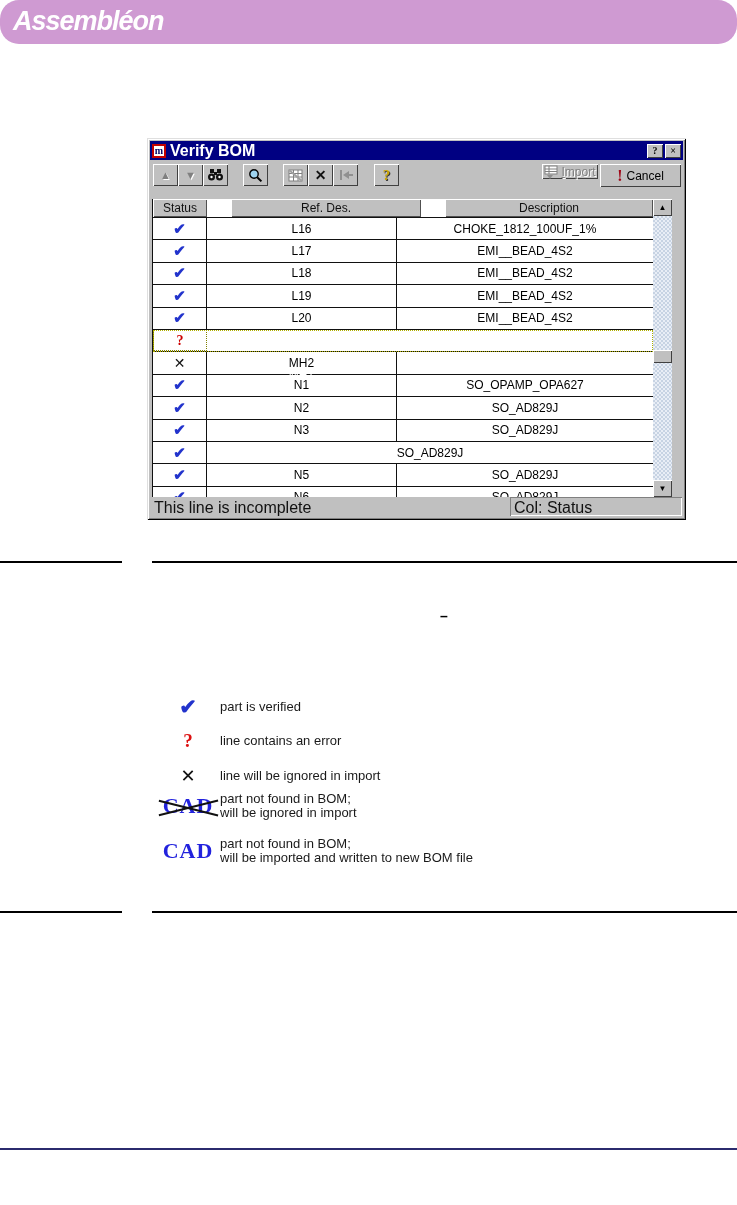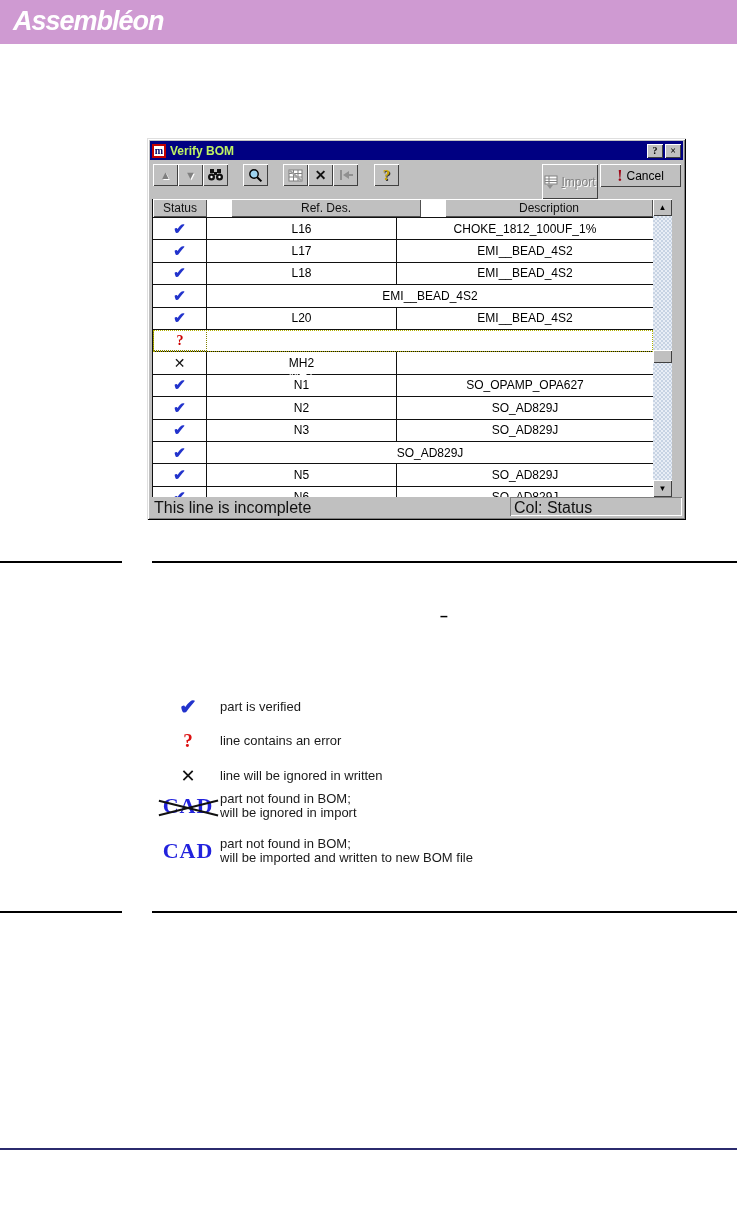--- a/index.html
+++ b/index.html
@@ -1,52 +1,52 @@
 <!DOCTYPE html>
 <html><head>
 <meta charset="utf-8">
 <style>
   * { margin:0; padding:0; box-sizing:border-box; }
   html,body { width:737px; height:1205px; background:#fff; overflow:hidden;
               font-family:"Liberation Sans", sans-serif; }
   .page { position:relative; width:737px; height:1205px; background:#fff; }
 
   
-  .brand-bar { position:absolute; left:0; top:0; width:737px; height:44px; background:#cf9ad2; }
+  .brand-bar { position:absolute; left:0; top:0; width:737px; height:44px; background:#cf9ad2;border-radius:19px; }
   .brand-logo { position:absolute; left:13px; top:6px; color:#fff; font-size:27px;
                 font-weight:bold; font-style:italic; letter-spacing:-1px; }
   .raised1 { background:#c0c0c0;
              box-shadow: inset 1px 1px 0 #ffffff, inset -1px -1px 0 #404040; }
   .sunken1 { box-shadow: inset 1px 1px 0 #808080, inset -1px -1px 0 #ffffff; }
 
   
   .dialog { position:absolute; left:147px; top:138px; width:539px; height:382px;
             background:#c0c0c0;
             box-shadow: inset 1px 1px 0 #dfdfdf, inset -1px -1px 0 #000,
                         inset 2px 2px 0 #fff, inset -2px -2px 0 #808080; }
   .titlebar { position:absolute; left:3px; top:3px; right:3px; height:19px;
               background:#000082; display:flex; align-items:center; padding:0 2px; }
   .app-icon { width:14px; height:14px; background:#fff; border:2px solid #c40000;
               color:#000066; font-weight:bold; font-size:10px; line-height:9px;
               text-align:center; font-family:"Liberation Serif", serif; }
-  .title-text { color:#bef264; font-weight:bold; font-size:12px; margin-left:4px; flex:1; }
+  .title-text { color:#ffffff; font-weight:bold; font-size:16px; margin-left:4px; flex:1; }
   .tb-btn { width:16px; height:14px; margin-left:2px; font-size:10px; font-weight:bold;
             color:#000; display:flex; align-items:center; justify-content:center;
             font-family:"Liberation Serif", serif; }
 
   
   .toolbar { position:absolute; left:3px; top:24px; right:3px; height:26px; }
   .t-btn { position:absolute; top:2px; width:25px; height:22px; display:flex;
            align-items:center; justify-content:center; }
   .dis { color:#808080; text-shadow:1px 1px 0 #fff; }
   .arrow-glyph { font-size:11px; }
   .x-glyph { font-size:14px; font-weight:bold; color:#111; }
   .q-glyph { font-size:15px; font-weight:bold; color:#caa400; text-shadow:1px 1px 0 #333;
              font-family:"Liberation Serif", serif; }
-  .btn-import { position:absolute; top:2px; right:85px; width:56px; height:35px;
+  .btn-import { position:absolute; top:2px; right:85px; width:56px; height:15px;
                 display:flex; align-items:center; justify-content:center; gap:3px;
                 font-size:12px; }
   .btn-cancel { position:absolute; top:2px; right:2px; width:81px; height:23px;
                 display:flex; align-items:center; justify-content:center; gap:4px;
                 font-size:12px; color:#000; }
   .import-label { color:#808080; text-shadow:1px 1px 0 #fff; }
   .import-label::first-letter { text-decoration:underline; }
   .bang { color:#a00818; font-weight:bold; font-size:16px; font-family:"Liberation Serif", serif; }
 
   
@@ -231,20 +231,21 @@
               <div class="cell c-status">
                 <span class="g-check">✔</span>
               </div>
               <div class="cell c-ref">L18</div>
               <div class="cell c-desc">EMI__BEAD_4S2</div>
             </div>
             <div class="trow">
               <div class="cell c-status">
                 <span class="g-check">✔</span>
               </div>
+              <div class="cell c-ref">L19</div>
               <div class="cell c-desc">EMI__BEAD_4S2</div>
             </div>
             <div class="trow">
               <div class="cell c-status">
                 <span class="g-check">✔</span>
               </div>
               <div class="cell c-ref">L20</div>
               <div class="cell c-desc">EMI__BEAD_4S2</div>
             </div>
             <div class="trow selected">
@@ -348,21 +349,21 @@
         <span class="lg-text">
           <div>line contains an error</div>
           <div></div>
         </span>
       </div>
       <div class="legend-item i3">
         <span class="lg-icon cross">
           <span class="lg-glyph">✕</span>
         </span>
         <span class="lg-text">
-          <div>line will be ignored in written</div>
+          <div>line will be ignored in import</div>
           <div></div>
         </span>
       </div>
       <div class="legend-item i4">
         <span class="lg-icon cad-struck">
           <span class="lg-glyph">CAD</span>
         </span>
         <span class="lg-text">
           <div>part not found in BOM;</div>
           <div>will be ignored in import</div>

